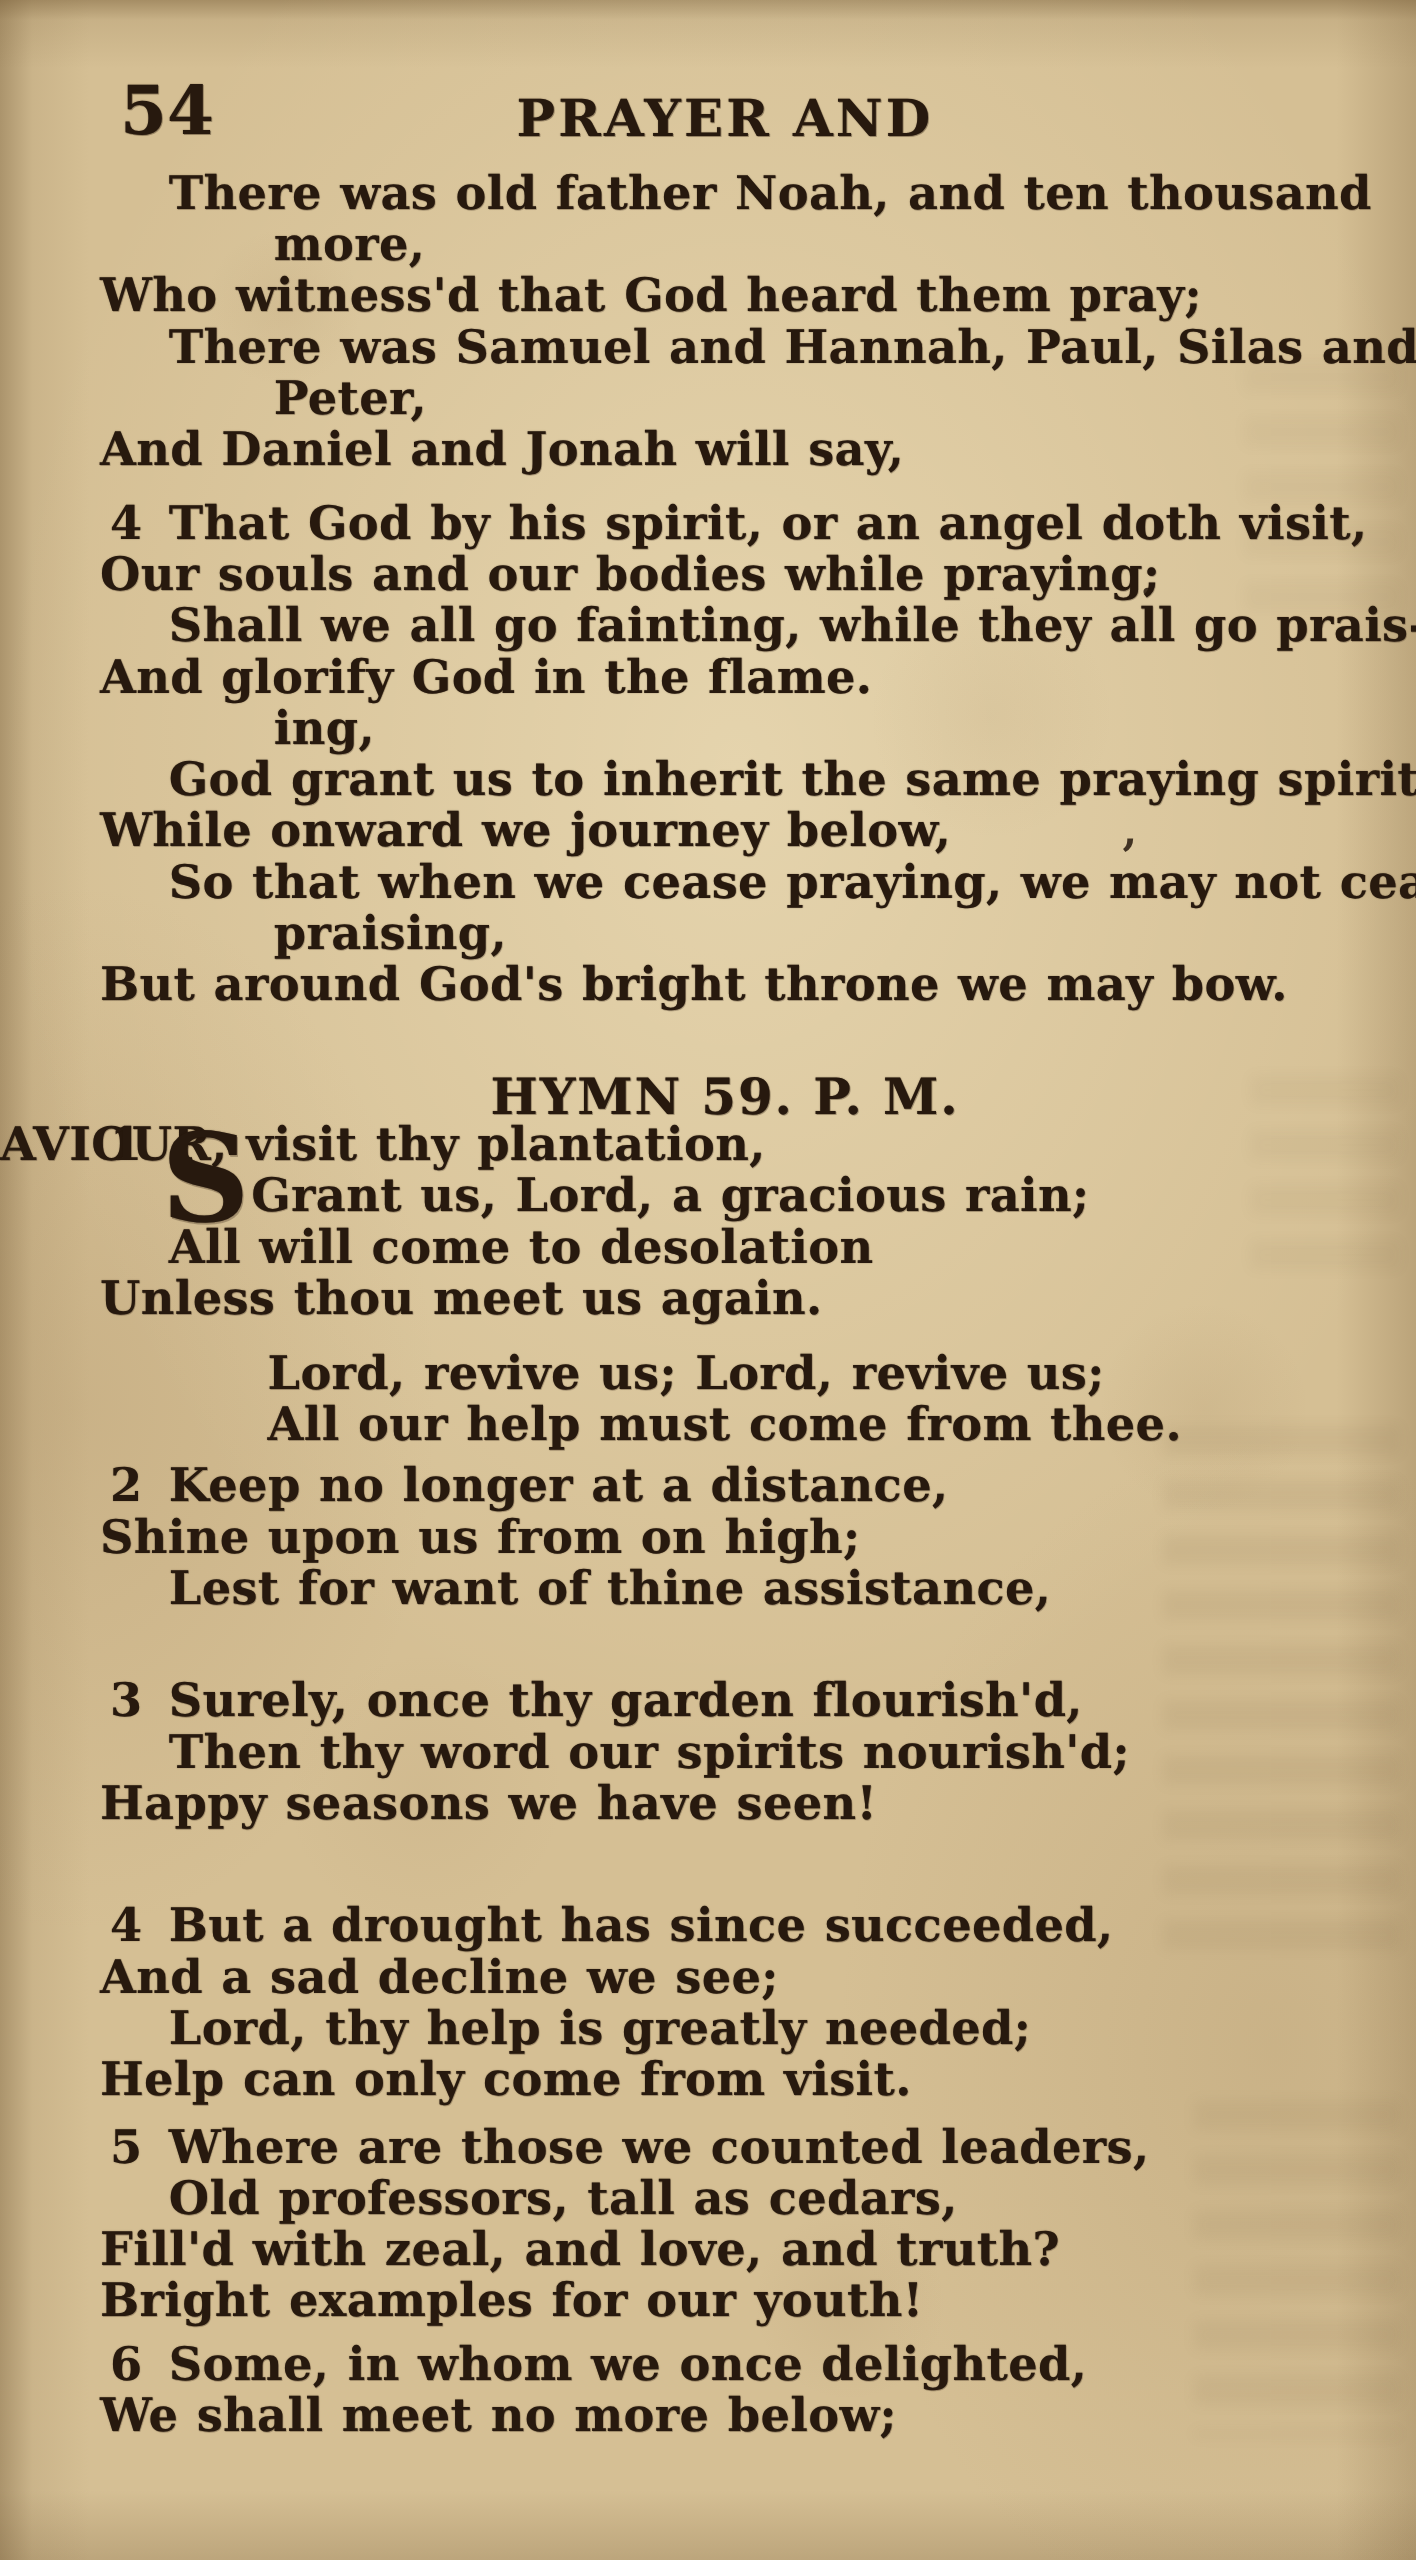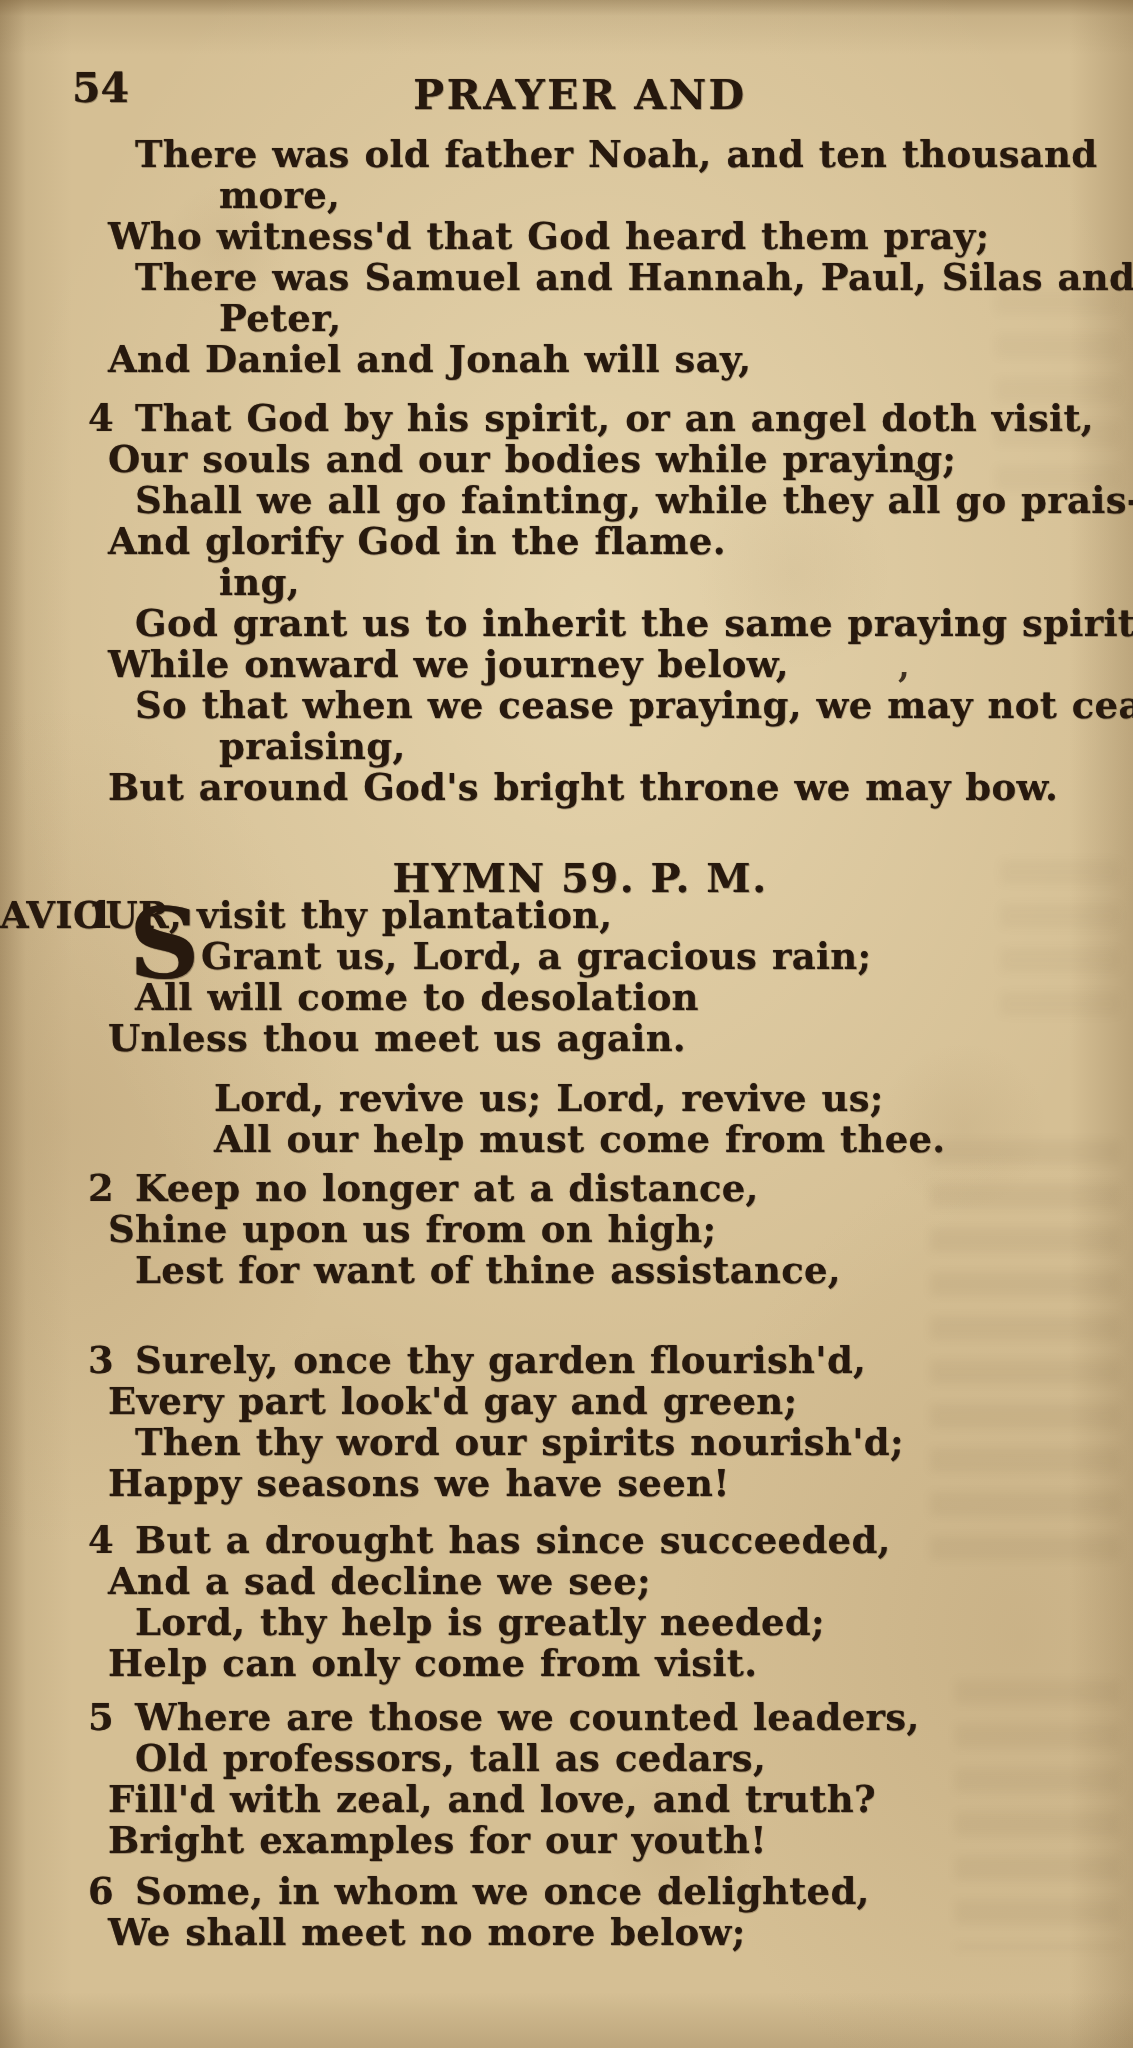--- a/index.html
+++ b/index.html
@@ -29,38 +29,38 @@
       radial-gradient(circle 110px at 60% 90%, rgba(140,110,70,.09), rgba(140,110,70,0) 70%);
   }
 
   .section{position:absolute;left:0;width:1111px;}
   .line{
     font-size:37px;line-height:41px;letter-spacing:.3px;word-spacing:1.5px;
     white-space:nowrap;
     text-shadow:0 0 1px rgba(35,20,8,.55), .6px .6px 0 rgba(35,20,8,.22);
   }
   .ind-flush{margin-left:135px;}
-  .ind-indent{margin-left:108px;}
+  .ind-indent{margin-left:80px;}
   .ind-wrap{margin-left:219px;}
   .ind-chorus{margin-left:214px;}
   .ind-after-cap{}
   .ind-after-cap2{margin-left:201px;}
 
   .stanza-number{
     position:absolute;left:88px;top:0;
     font-size:37px;line-height:41px;
     text-shadow:0 0 1px rgba(35,20,8,.55);
   }
   .dropcap{
     position:absolute;left:129px;top:0;
     font-size:98px;line-height:98px;
     text-shadow:0 0 1px rgba(35,20,8,.6), 1px 1px 0 rgba(35,20,8,.25);
   }
 
-  .page-number{position:absolute;left:72px;top:57px;font-size:41px;line-height:63px;
+  .page-number{position:absolute;left:96px;top:57px;font-size:54px;line-height:63px;
     text-shadow:0 0 1px rgba(35,20,8,.6), .8px .8px 0 rgba(35,20,8,.3);}
   .running-header{position:absolute;top:73px;left:10px;width:1140px;text-align:center;
     font-size:41px;line-height:44px;letter-spacing:2.5px;
     text-shadow:0 0 1px rgba(35,20,8,.6), .8px .8px 0 rgba(35,20,8,.3);}
 
   .sec-verse-a{top:134px;}
   .sec-verse-b{top:398px;}
   .sec-hymn-heading{top:856px;}
   .sec-stanza-1{top:895px;}
   .sec-chorus{top:1078px;}
@@ -134,21 +134,20 @@
     </div>
     <div class="section sec-stanza-2">
       <span class="stanza-number">2</span>
       <div class="line ind-flush">Keep no longer at a distance,</div>
       <div class="line ind-indent">Shine upon us from on high;</div>
       <div class="line ind-flush">Lest for want of thine assistance,</div>
     </div>
     <div class="section sec-stanza-3">
       <span class="stanza-number">3</span>
       <div class="line ind-flush">Surely, once thy garden flourish'd,</div>
-      <div class="line ind-indent">Every part look'd gay and green;</div>
       <div class="line ind-flush">Then thy word our spirits nourish'd;</div>
       <div class="line ind-indent">Happy seasons we have seen!</div>
     </div>
     <div class="section sec-stanza-4">
       <span class="stanza-number">4</span>
       <div class="line ind-flush">But a drought has since succeeded,</div>
       <div class="line ind-indent">And a sad decline we see;</div>
       <div class="line ind-flush">Lord, thy help is greatly needed;</div>
       <div class="line ind-indent">Help can only come from visit.</div>
     </div>

